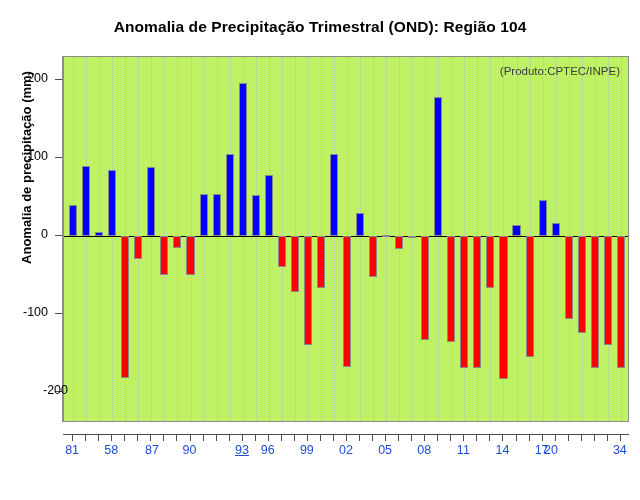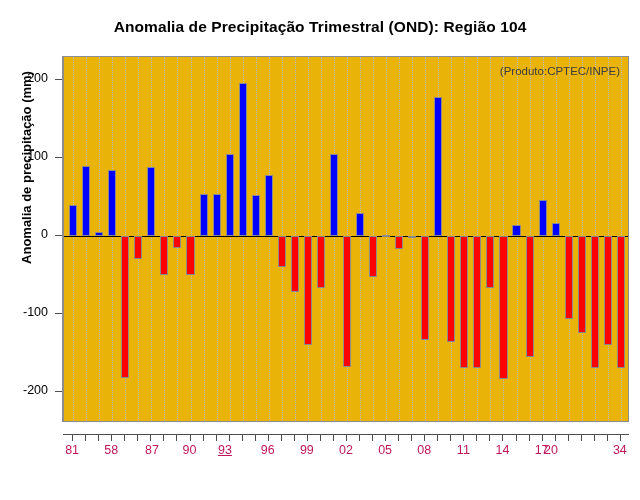--- a/index.html
+++ b/index.html
@@ -33,21 +33,21 @@
   }
   #plot-area {
     position: absolute;
     left: 63px;
     top: 56px;
     width: 566px;
     height: 366px;
     border: 1px solid #8c8c8c;
     box-sizing: border-box;
     overflow: hidden;
-    background: #eab308;
+    background: #bef264;
   }
   .vgrid {
     position: absolute;
     top: 0;
     bottom: 0;
     width: 0;
     border-left: 1px dotted #bdbdbd;
   }
   #zero-line {
     position: absolute;
@@ -122,21 +122,21 @@
     height: 7px;
     border-left: 1px solid #4d4d4d;
   }
   .xtick-label {
     position: absolute;
     top: 443px;
     width: 40px;
     margin-left: -20px;
     text-align: center;
     font-size: 12.5px;
-    color: #be185d;
+    color: #1d4ed8;
   }
   #x-axis-title {
     position: absolute;
     left: 0;
     top: 467px;
     width: 640px;
     text-align: center;
     font-size: 13px;
     font-weight: bold;
     color: #000000;
@@ -240,21 +240,21 @@
         <div class="bar neg" title="2021: -170 mm" style="left: 526.745px; width: 8.08571px; top: 179.106px; height: 132.383px;"></div>
         <div class="bar neg" title="2022: -140 mm" style="left: 539.787px; width: 8.08571px; top: 179.106px; height: 109.021px;"></div>
         <div class="bar neg" title="2023: -170 mm" style="left: 552.828px; width: 8.08571px; top: 179.106px; height: 132.383px;"></div>
       </div>
     <div id="source-note">(Produto:CPTEC/INPE)</div>
   </div>
 
   <div id="y-axis-line"></div>
   <div id="y-axis-group">
       <div class="ytick" style="top: 390.851px;"></div>
-      <div class="ytick-label" style="top: 390.851px; left: 0px; width: 48px;">-200</div>
+      <div class="ytick-label" style="top: 390.851px; left: 0px; width: 48px; padding-left: 20px;">-200</div>
       <div class="ytick" style="top: 312.979px;"></div>
       <div class="ytick-label" style="top: 312.979px; left: 0px; width: 48px;">-100</div>
       <div class="ytick" style="top: 235.106px;"></div>
       <div class="ytick-label" style="top: 235.106px; left: 0px; width: 48px;">0</div>
       <div class="ytick" style="top: 157.234px;"></div>
       <div class="ytick-label" style="top: 157.234px; left: 0px; width: 48px;">100</div>
       <div class="ytick" style="top: 79.3617px;"></div>
       <div class="ytick-label" style="top: 79.3617px; left: 0px; width: 48px;">200</div>
     </div>
   <div id="y-axis-title">Anomalia de precipitação (mm)</div>
@@ -271,21 +271,21 @@
       <div class="xtick" style="left: 137.336px;"></div>
       <div class="xtick" style="left: 150.378px;"></div>
       <div class="xtick-label" style="left: 152px;">87</div>
       <div class="xtick" style="left: 163.419px;"></div>
       <div class="xtick" style="left: 176.461px;"></div>
       <div class="xtick" style="left: 189.502px;"></div>
       <div class="xtick-label" style="left: 189.502px;">90</div>
       <div class="xtick" style="left: 202.544px;"></div>
       <div class="xtick" style="left: 215.585px;"></div>
       <div class="xtick" style="left: 228.627px;"></div>
-      <div class="xtick-label" style="left: 225px; text-decoration: underline;">93</div>
+      <div class="xtick-label" style="left: 242px; text-decoration: underline;">93</div>
       <div class="xtick" style="left: 241.668px;"></div>
       <div class="xtick" style="left: 254.71px;"></div>
       <div class="xtick" style="left: 267.751px;"></div>
       <div class="xtick-label" style="left: 267.751px;">96</div>
       <div class="xtick" style="left: 280.793px;"></div>
       <div class="xtick" style="left: 293.834px;"></div>
       <div class="xtick" style="left: 306.876px;"></div>
       <div class="xtick-label" style="left: 306.876px;">99</div>
       <div class="xtick" style="left: 319.917px;"></div>
       <div class="xtick" style="left: 332.959px;"></div>

